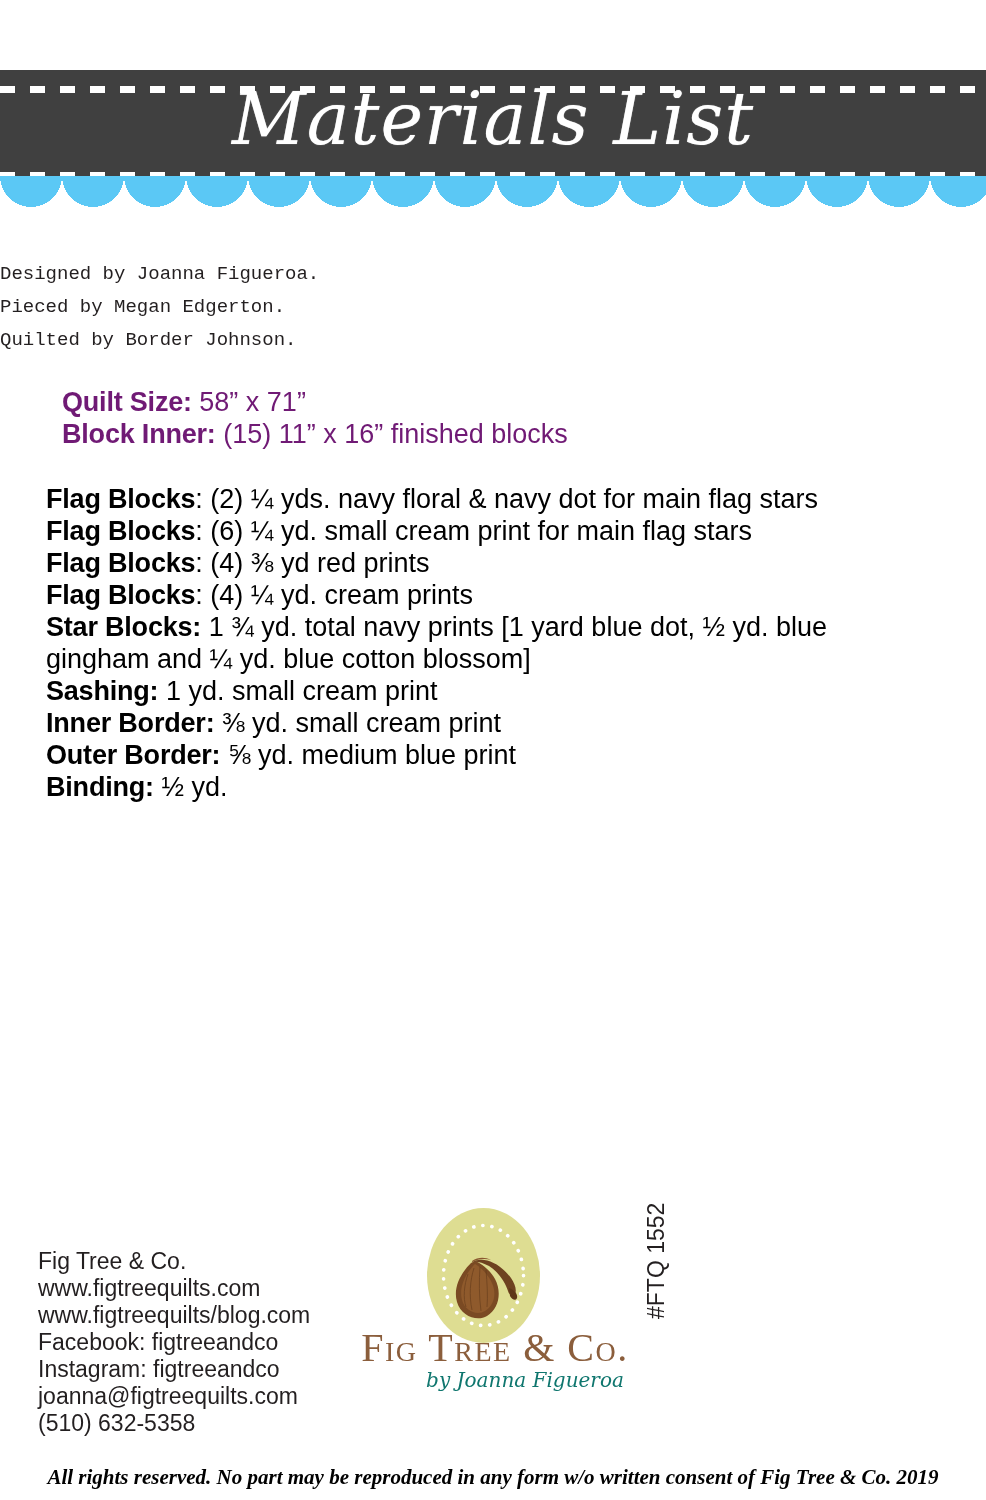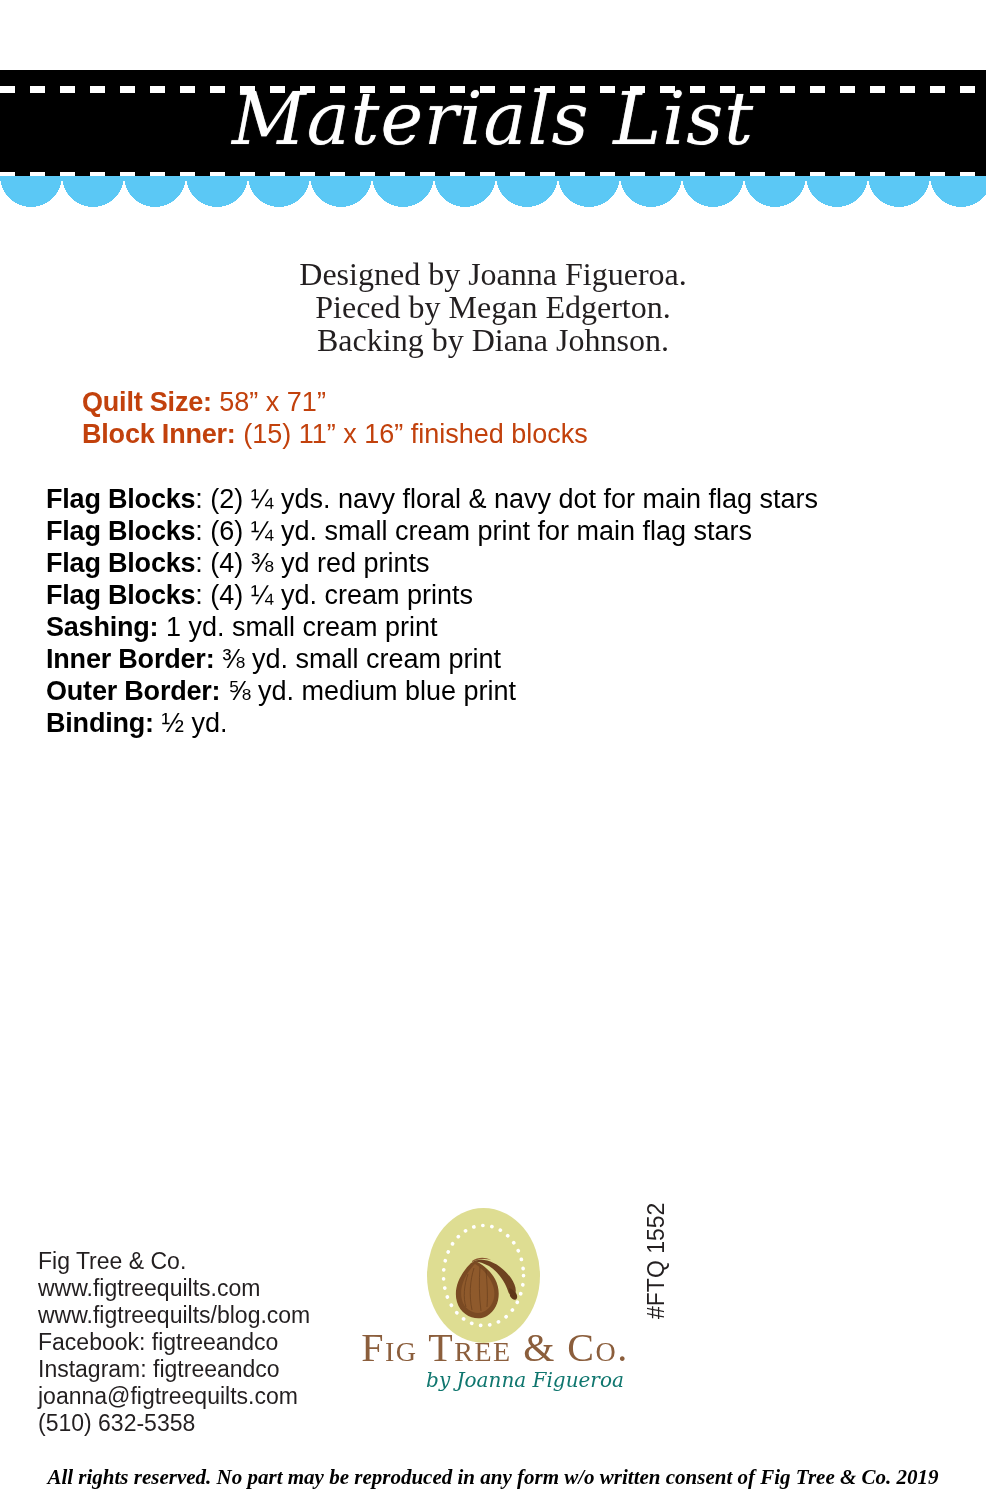--- a/index.html
+++ b/index.html
@@ -17,21 +17,21 @@
     color: #1a1a1a;
   }
 
   
   #header-banner {
     position: absolute;
     left: 0;
     top: 70px;
     width: 986px;
     height: 106px;
-    background: #000000;
+    background: #404040;
   }
   .stitch-line {
     position: absolute;
     left: 0;
     width: 986px;
     height: 7px;
     background-image: repeating-linear-gradient(
       to right,
       #ffffff 0px, #ffffff 15px,
       rgba(255,255,255,0) 15px, rgba(255,255,255,0) 30px
@@ -76,38 +76,37 @@
     mask-size: 62px 34px;
     mask-repeat: repeat-x;
   }
 
   
   #credits {
     position: absolute;
     left: 0;
     top: 258px;
     width: 986px;
-    text-align: center;
-    font-size: 32px;
+    text-align: left;
+    font-size: 19px;
     line-height: 33px;
     color: #231f20;
-    font-family: Liberation Serif, serif;
+    font-family: Liberation Mono, monospace;
   }
   #credits div { white-space: nowrap; }
 
   
   #sizes-block {
     position: absolute;
     left: 62px;
     top: 386px;
     width: 880px;
     font-size: 27px;
     line-height: 32px;
-    color: #c2410c;
-    margin-left: 20px;
+    color: #701a75;
   }
   .spec-row { white-space: nowrap; }
   .spec-label {
     font-weight: bold;
     letter-spacing: -0.2px;
   }
 
   
   #materials-block {
     position: absolute;
@@ -226,21 +225,21 @@
 <div id="header-banner">
   <div class="stitch-line" id="stitch-top"></div>
   <div id="banner-title">Materials List</div>
   <div class="stitch-line" id="stitch-bottom"></div>
 </div>
 <div id="scallops"></div>
 
 <div id="credits">
   <div>Designed by Joanna Figueroa.</div>
   <div>Pieced by Megan Edgerton.</div>
-  <div>Backing by Diana Johnson.</div>
+  <div>Quilted by Border Johnson.</div>
 </div>
 
 <div id="sizes-block">
   <div class="spec-row">
     <span class="spec-label">Quilt Size:</span>
     <span>58” x 71”</span>
   </div>
   <div class="spec-row">
     <span class="spec-label">Block Inner:</span>
     <span>(15) 11” x 16” finished blocks</span>
@@ -252,20 +251,23 @@
     <span class="mat-label">Flag Blocks</span><span>: (2) ¼ yds. navy floral &amp; navy dot for main flag stars</span>
   </div>
   <div class="mat-row">
     <span class="mat-label">Flag Blocks</span><span>: (6) ¼ yd. small cream print for main flag stars</span>
   </div>
   <div class="mat-row">
     <span class="mat-label">Flag Blocks</span><span>: (4) ⅜ yd red prints</span>
   </div>
   <div class="mat-row">
     <span class="mat-label">Flag Blocks</span><span>: (4) ¼ yd. cream prints</span>
+  </div>
+  <div class="mat-row">
+    <span class="mat-label">Star Blocks:</span><span> 1 ¾ yd. total navy prints [1 yard blue dot, ½ yd. blue gingham and ¼ yd. blue cotton blossom]</span>
   </div>
   <div class="mat-row">
     <span class="mat-label">Sashing:</span><span> 1 yd. small cream print</span>
   </div>
   <div class="mat-row">
     <span class="mat-label">Inner Border:</span><span> ⅜ yd. small cream print</span>
   </div>
   <div class="mat-row">
     <span class="mat-label">Outer Border:</span><span> ⅝ yd. medium blue print</span>
   </div>

